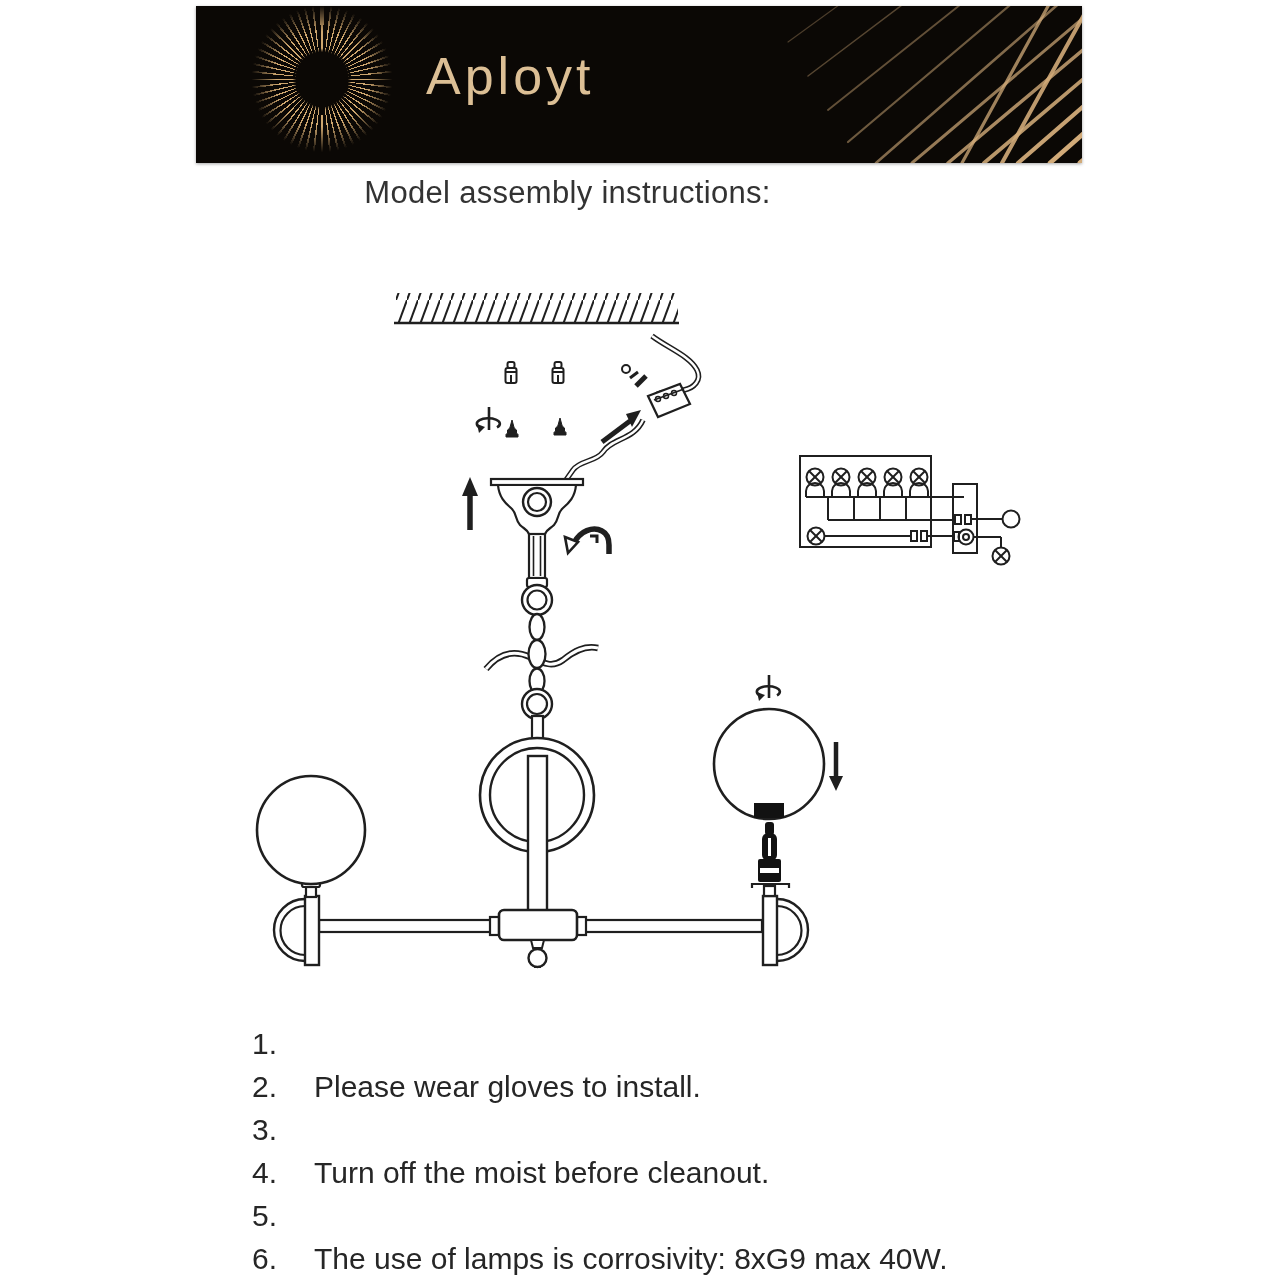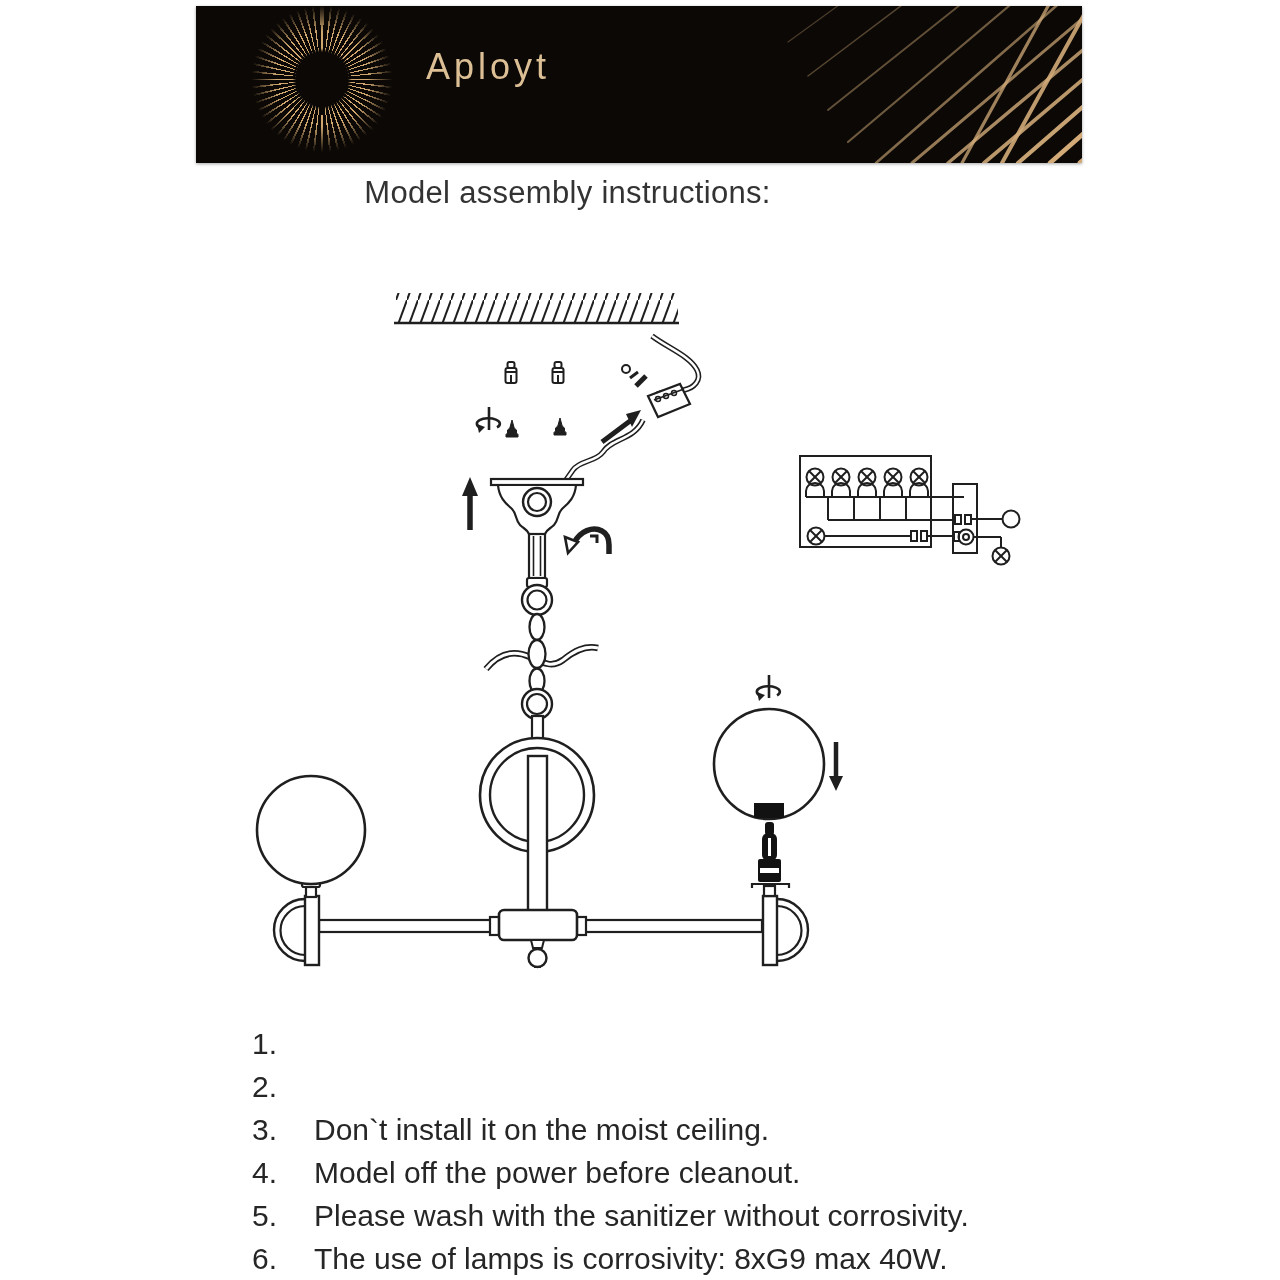--- a/index.html
+++ b/index.html
@@ -5,21 +5,21 @@
   html,body{margin:0;padding:0;background:#fff;}
   .page{position:relative;width:1280px;height:1280px;background:#ffffff;overflow:hidden;
         font-family:"Liberation Sans",sans-serif;color:#2d2d2d;}
   
   .banner{position:absolute;left:196px;top:6px;width:886px;height:157px;background:#0b0805;
           overflow:hidden;box-shadow:0 1px 3px rgba(0,0,0,.35);}
   .starburst{position:absolute;left:50px;top:-6px;width:152px;height:158px;
      background:repeating-conic-gradient(#cfa76f 0deg 1.6deg, rgba(0,0,0,0) 1.6deg 6.4deg);
      -webkit-mask:radial-gradient(closest-side, rgba(0,0,0,0) 0 34%, #000 39% 60%, rgba(0,0,0,.45) 78%, rgba(0,0,0,0) 93%);
      mask:radial-gradient(closest-side, rgba(0,0,0,0) 0 34%, #000 39% 60%, rgba(0,0,0,.45) 78%, rgba(0,0,0,0) 93%);}
-  .brand{position:absolute;left:230px;top:40px;font-size:36px;font-weight:400;
+  .brand{position:absolute;left:230px;top:40px;font-size:52px;font-weight:400;
          letter-spacing:4px;color:#dcbf95;}
   .rays{position:absolute;left:0;top:0;width:886px;height:157px;}
   
   .title-block{position:absolute;left:0;top:174px;width:1135px;text-align:center;}
   .title-line{font-size:31px;line-height:38px;color:#333;letter-spacing:.3px;}
   
   .diagram{position:absolute;left:0;top:0;width:1280px;height:1280px;}
   
   .instructions{position:absolute;left:252px;top:1022px;width:990px;font-size:30px;color:#262626;}
   .inst-row{display:flex;height:43px;align-items:center;}
@@ -240,32 +240,31 @@
       <use href="#lampx" x="1001" y="556"></use>
     </g>
   </svg>
 
   <div class="instructions">
     <div class="inst-row">
       <span class="inst-num">1.</span>
     </div>
     <div class="inst-row">
       <span class="inst-num">2.</span>
+      <span class="inst-text">Please wear gloves to install.</span>
     </div>
     <div class="inst-row">
       <span class="inst-num">3.</span>
-      <span class="inst-text">Don`t install it on the moist ceiling.</span>
     </div>
     <div class="inst-row">
       <span class="inst-num">4.</span>
-      <span class="inst-text">Model off the power before cleanout.</span>
+      <span class="inst-text">Turn off the moist before cleanout.</span>
     </div>
     <div class="inst-row">
       <span class="inst-num">5.</span>
-      <span class="inst-text">Please wash with the sanitizer without corrosivity.</span>
     </div>
     <div class="inst-row">
       <span class="inst-num">6.</span>
       <span class="inst-text">The use of lamps is corrosivity: 8xG9 max 40W.</span>
     </div>
   </div>
 
 </div>
 
 </body></html>

